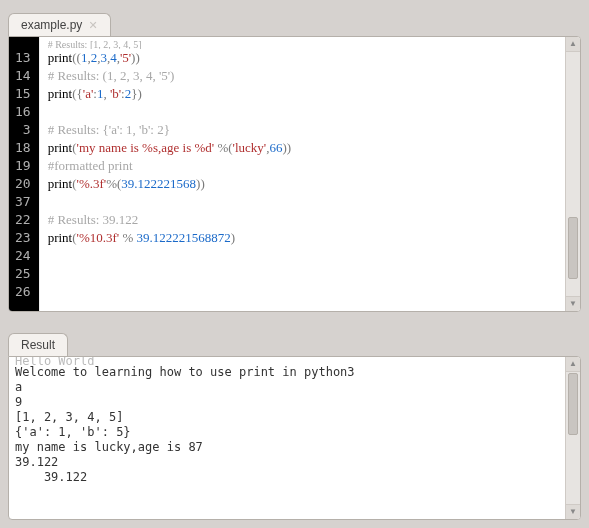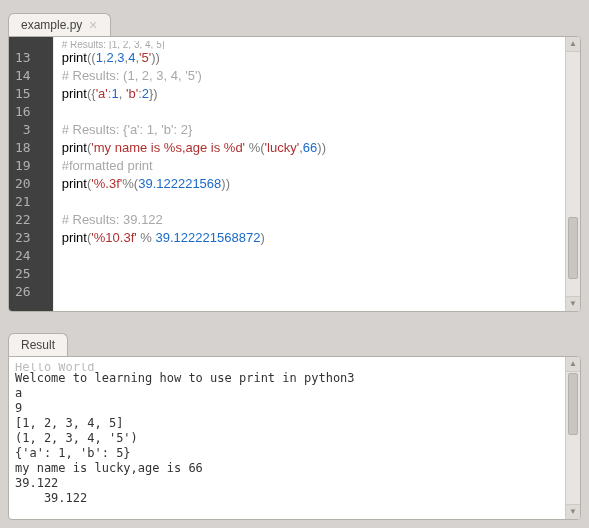--- a/index.html
+++ b/index.html
@@ -9,31 +9,31 @@
 .pane.shell{flex:1}
 .tabbar{display:flex;align-items:flex-end;height:30px;padding:6px 8px 0 8px;gap:4px}
 .tab{display:flex;align-items:center;gap:6px;background:#f4f1ee;border:1px solid #b5b0aa;border-bottom:none;border-radius:6px 6px 0 0;padding:4px 12px;font-size:12px;color:#444;cursor:pointer}
 .tab .close{color:#c8c4c0;font-size:11px;line-height:1}
 .view{position:relative;flex:1;min-height:0;margin:0 8px 8px 8px;background:#fff;border:1px solid #b5b0aa;border-radius:0 4px 4px 4px;overflow:hidden;display:flex}
 .scroll{position:absolute;right:0;top:0;bottom:0;width:14px;background:#e7e4e1;border-left:1px solid #cfcac5}
 .scroll .arrow{position:absolute;left:0;right:0;height:14px;background:#dedad6;color:#888;font-size:8px;text-align:center;line-height:14px}
 .scroll .arrow.up{top:0;border-bottom:1px solid #cfcac5}
 .scroll .arrow.down{bottom:0;border-top:1px solid #cfcac5}
 .scroll .thumb{position:absolute;left:2px;right:2px;top:16px;height:60px;background:#c9c5c1;border:1px solid #b5b0aa;border-radius:2px}
-.gutter{background:#404040;border-right:1px solid #eee;padding:4px 22px 4px 6px;color:#b0b0b0;font-family:monospace;font-size:13px;text-align:right;user-select:none;-webkit-user-select:none}
+.gutter{background:#000000;border-right:1px solid #eee;padding:4px 8px 4px 6px;color:#b0b0b0;font-family:monospace;font-size:13px;text-align:right;user-select:none;-webkit-user-select:none}
 .gutter div{height:18px;line-height:18px}
-.code{flex:1;padding:4px 4px 4px 8px;font-family:Liberation Sans, sans-serif;font-size:13px;overflow:hidden}
+.code{flex:1;padding:4px 4px 4px 8px;font-family:Liberation Serif, serif;font-size:13px;overflow:hidden}
 .code .line{height:18px;line-height:18px;white-space:pre}
 .code .trunc{color:#c8c8c8;height:8px;line-height:8px;font-size:10px;overflow:hidden}
 .kw{color:#000000}
 .num{color:#1b6ac9}
 .str{color:#b03030}
 .com{color:#a8a8a8}
 .op{color:#7a7a7a}
-.shellout{flex:1;padding:6px 6px;font-family:monospace;font-size:12px;line-height:15px;white-space:pre;overflow:hidden;color:#333}
+.shellout{flex:1;padding:0 6px;font-family:monospace;font-size:12px;line-height:15px;white-space:pre;overflow:hidden;color:#333}
 .shellout .trunc{color:#bbb;height:8px;line-height:8px;overflow:hidden}
 </style>
 </head>
 <body>
 
 <div class="wrapper">
 
   <div class="pane editor">
     <div class="tabbar">
       <div class="tab">
@@ -45,21 +45,21 @@
       <div class="gutter" id="gutter">
           <div style="height: 8px; line-height: 8px;"></div>
           <div>13</div>
           <div>14</div>
           <div>15</div>
           <div>16</div>
           <div>3</div>
           <div>18</div>
           <div>19</div>
           <div>20</div>
-          <div>21</div>
+          <div>37</div>
           <div>22</div>
           <div>23</div>
           <div>24</div>
           <div>25</div>
           <div>26</div>
         </div>
       <div class="code" id="code">
           <div class="line trunc"><span class="com"># Results: [1, 2, 3, 4, 5]</span></div>
           <div class="line"><span class="kw">print</span><span class="op">((</span><span class="num">1</span><span class="op">,</span><span class="num">2</span><span class="op">,</span><span class="num">3</span><span class="op">,</span><span class="num">4</span><span class="op">,</span><span class="str">'5'</span><span class="op">))</span></div>
           <div class="line"><span class="com"># Results: (1, 2, 3, 4, '5')</span></div>
@@ -82,21 +82,21 @@
     </div>
   </div>
 
   <div class="pane shell">
     <div class="tabbar">
       <div class="tab">
         <span>Result</span>
       </div>
     </div>
     <div class="view">
-      <div class="shellout" id="shell"><div class="trunc">Hello World</div><div>Welcome to learning how to use print in python3</div><div>a</div><div>9</div><div>[1, 2, 3, 4, 5]</div><div>(1, 2, 3, 4, '5')</div><div>{'a': 1, 'b': 5}</div><div>my name is lucky,age is 66</div><div>39.122</div><div>    39.122</div><div>&nbsp;</div></div>
+      <div class="shellout" id="shell"><div class="trunc">Hello World</div><div>Welcome to learning how to use print in python3</div><div>a</div><div>9</div><div>[1, 2, 3, 4, 5]</div><div>{'a': 1, 'b': 5}</div><div>my name is lucky,age is 87</div><div>39.122</div><div>    39.122</div><div>&nbsp;</div></div>
       <div class="scroll">
         <div class="arrow up">▲</div>
         <div class="thumb" style="top:16px;height:60px"></div>
         <div class="arrow down">▼</div>
       </div>
     </div>
   </div>
 
 </div>
 

